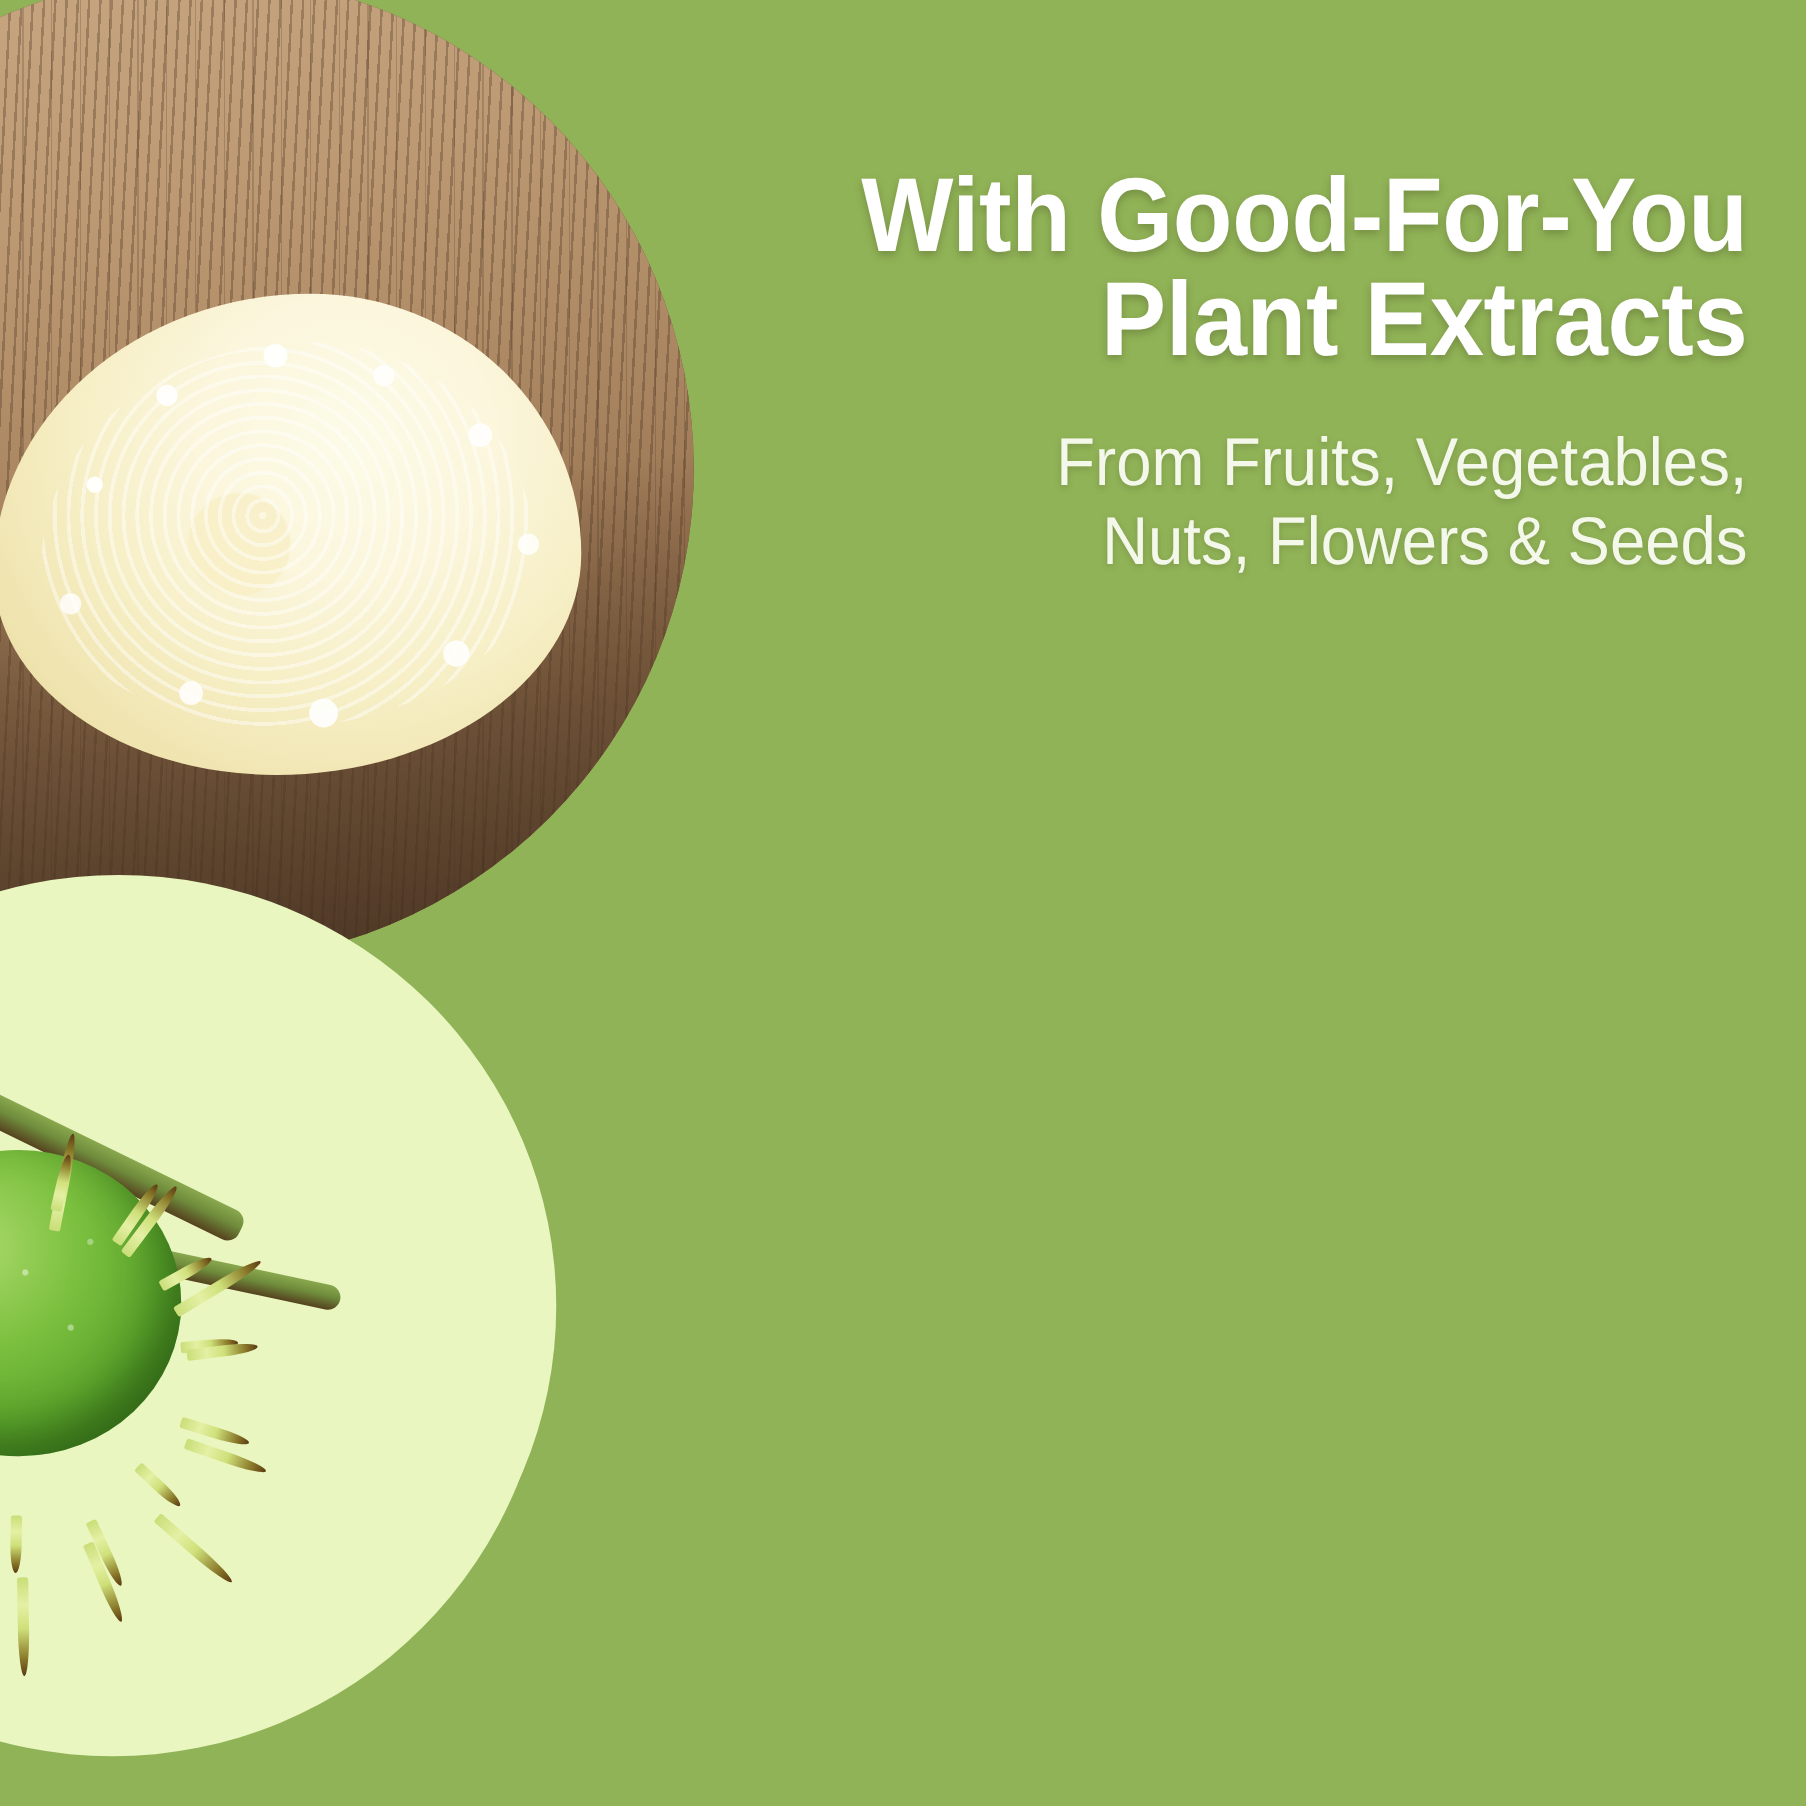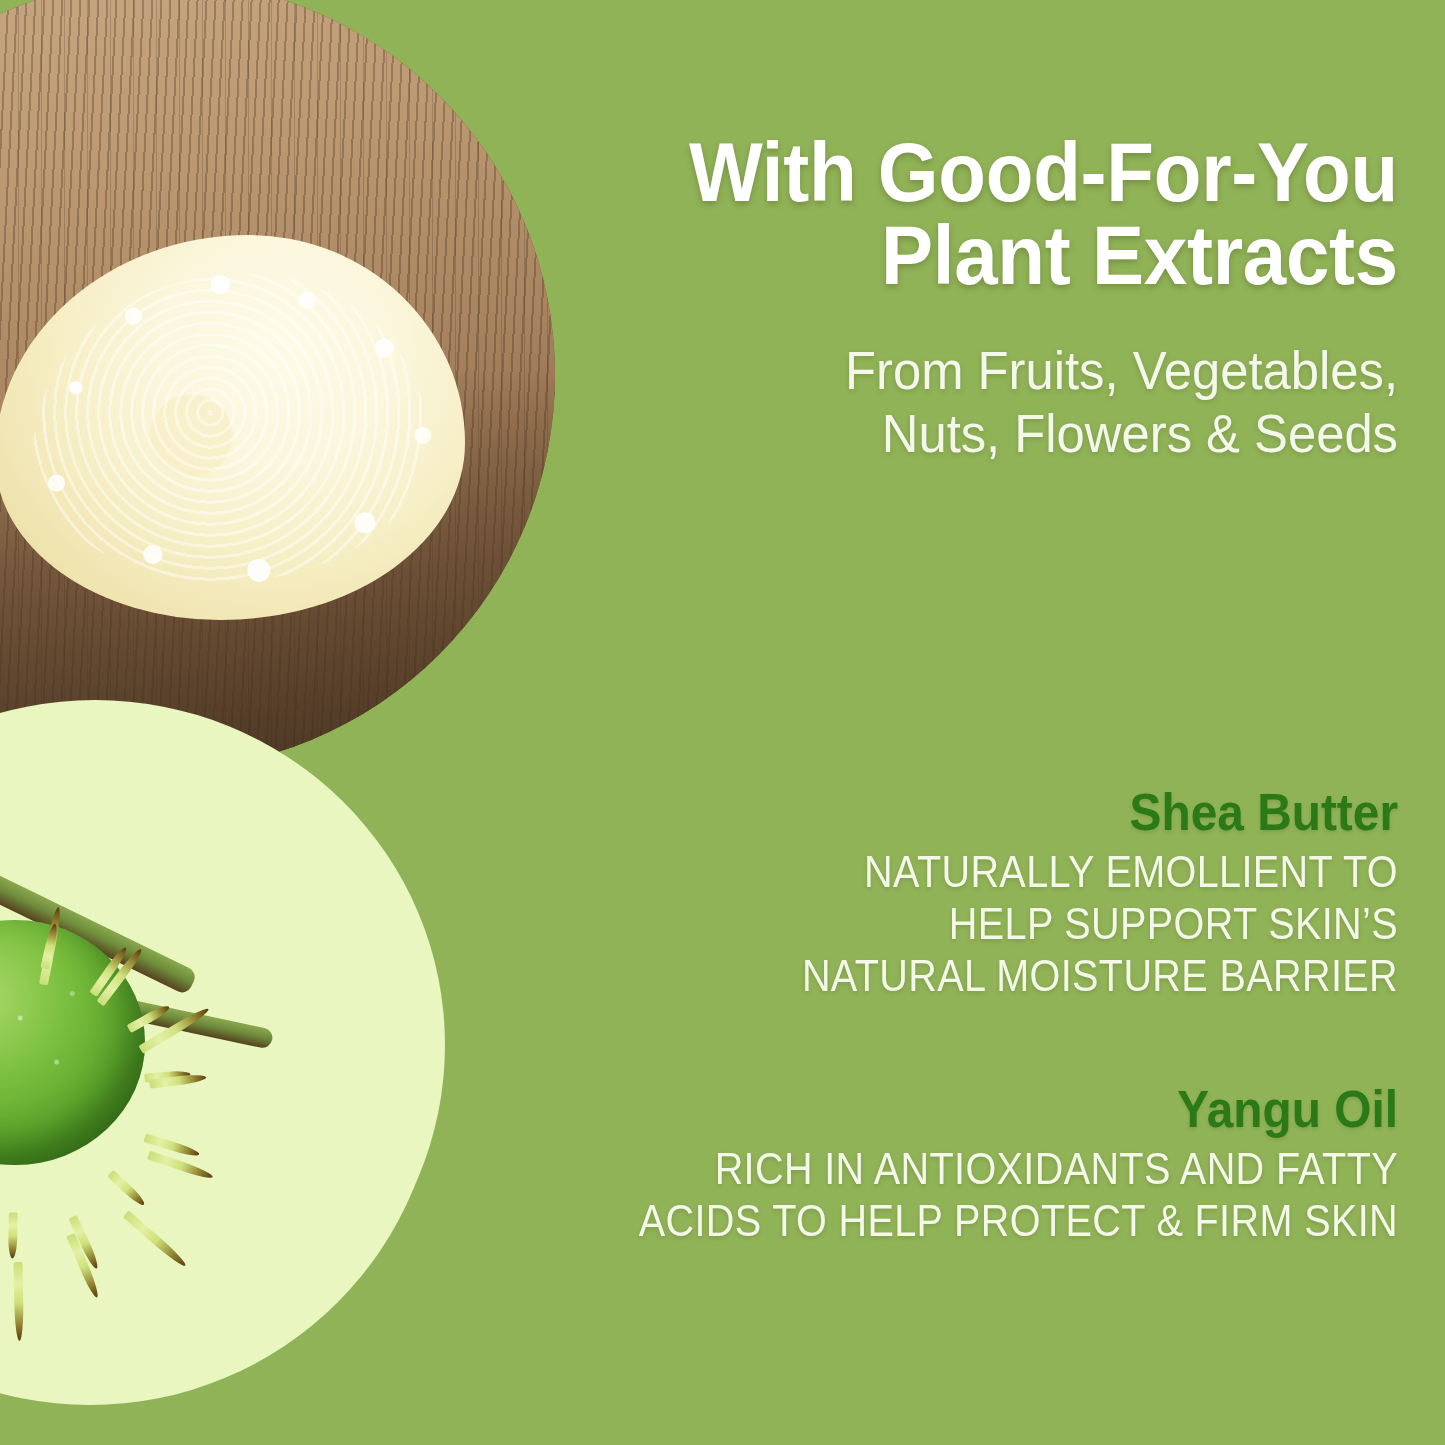--- a/index.html
+++ b/index.html
@@ -236,27 +236,16 @@
 
   <div class="text-col">
 
     <div class="headline">With Good-For-You
 Plant Extracts</div>
 
     <div class="subhead">From Fruits, Vegetables,
 Nuts, Flowers &amp; Seeds</div>
 
 
-    <div class="ing ing-2">
-      <div class="ing-name">Shea Butter</div>
-      <div class="ing-desc">NATURALLY EMOLLIENT TO
-HELP SUPPORT SKIN’S
-NATURAL MOISTURE BARRIER</div>
-    </div>
-
-    <div class="ing ing-3">
-      <div class="ing-name">Yangu Oil</div>
-      <div class="ing-desc">RICH IN ANTIOXIDANTS AND FATTY
-ACIDS TO HELP PROTECT &amp; FIRM SKIN</div>
-    </div>
+
 
   </div>
 </div>
 
 </body></html>

